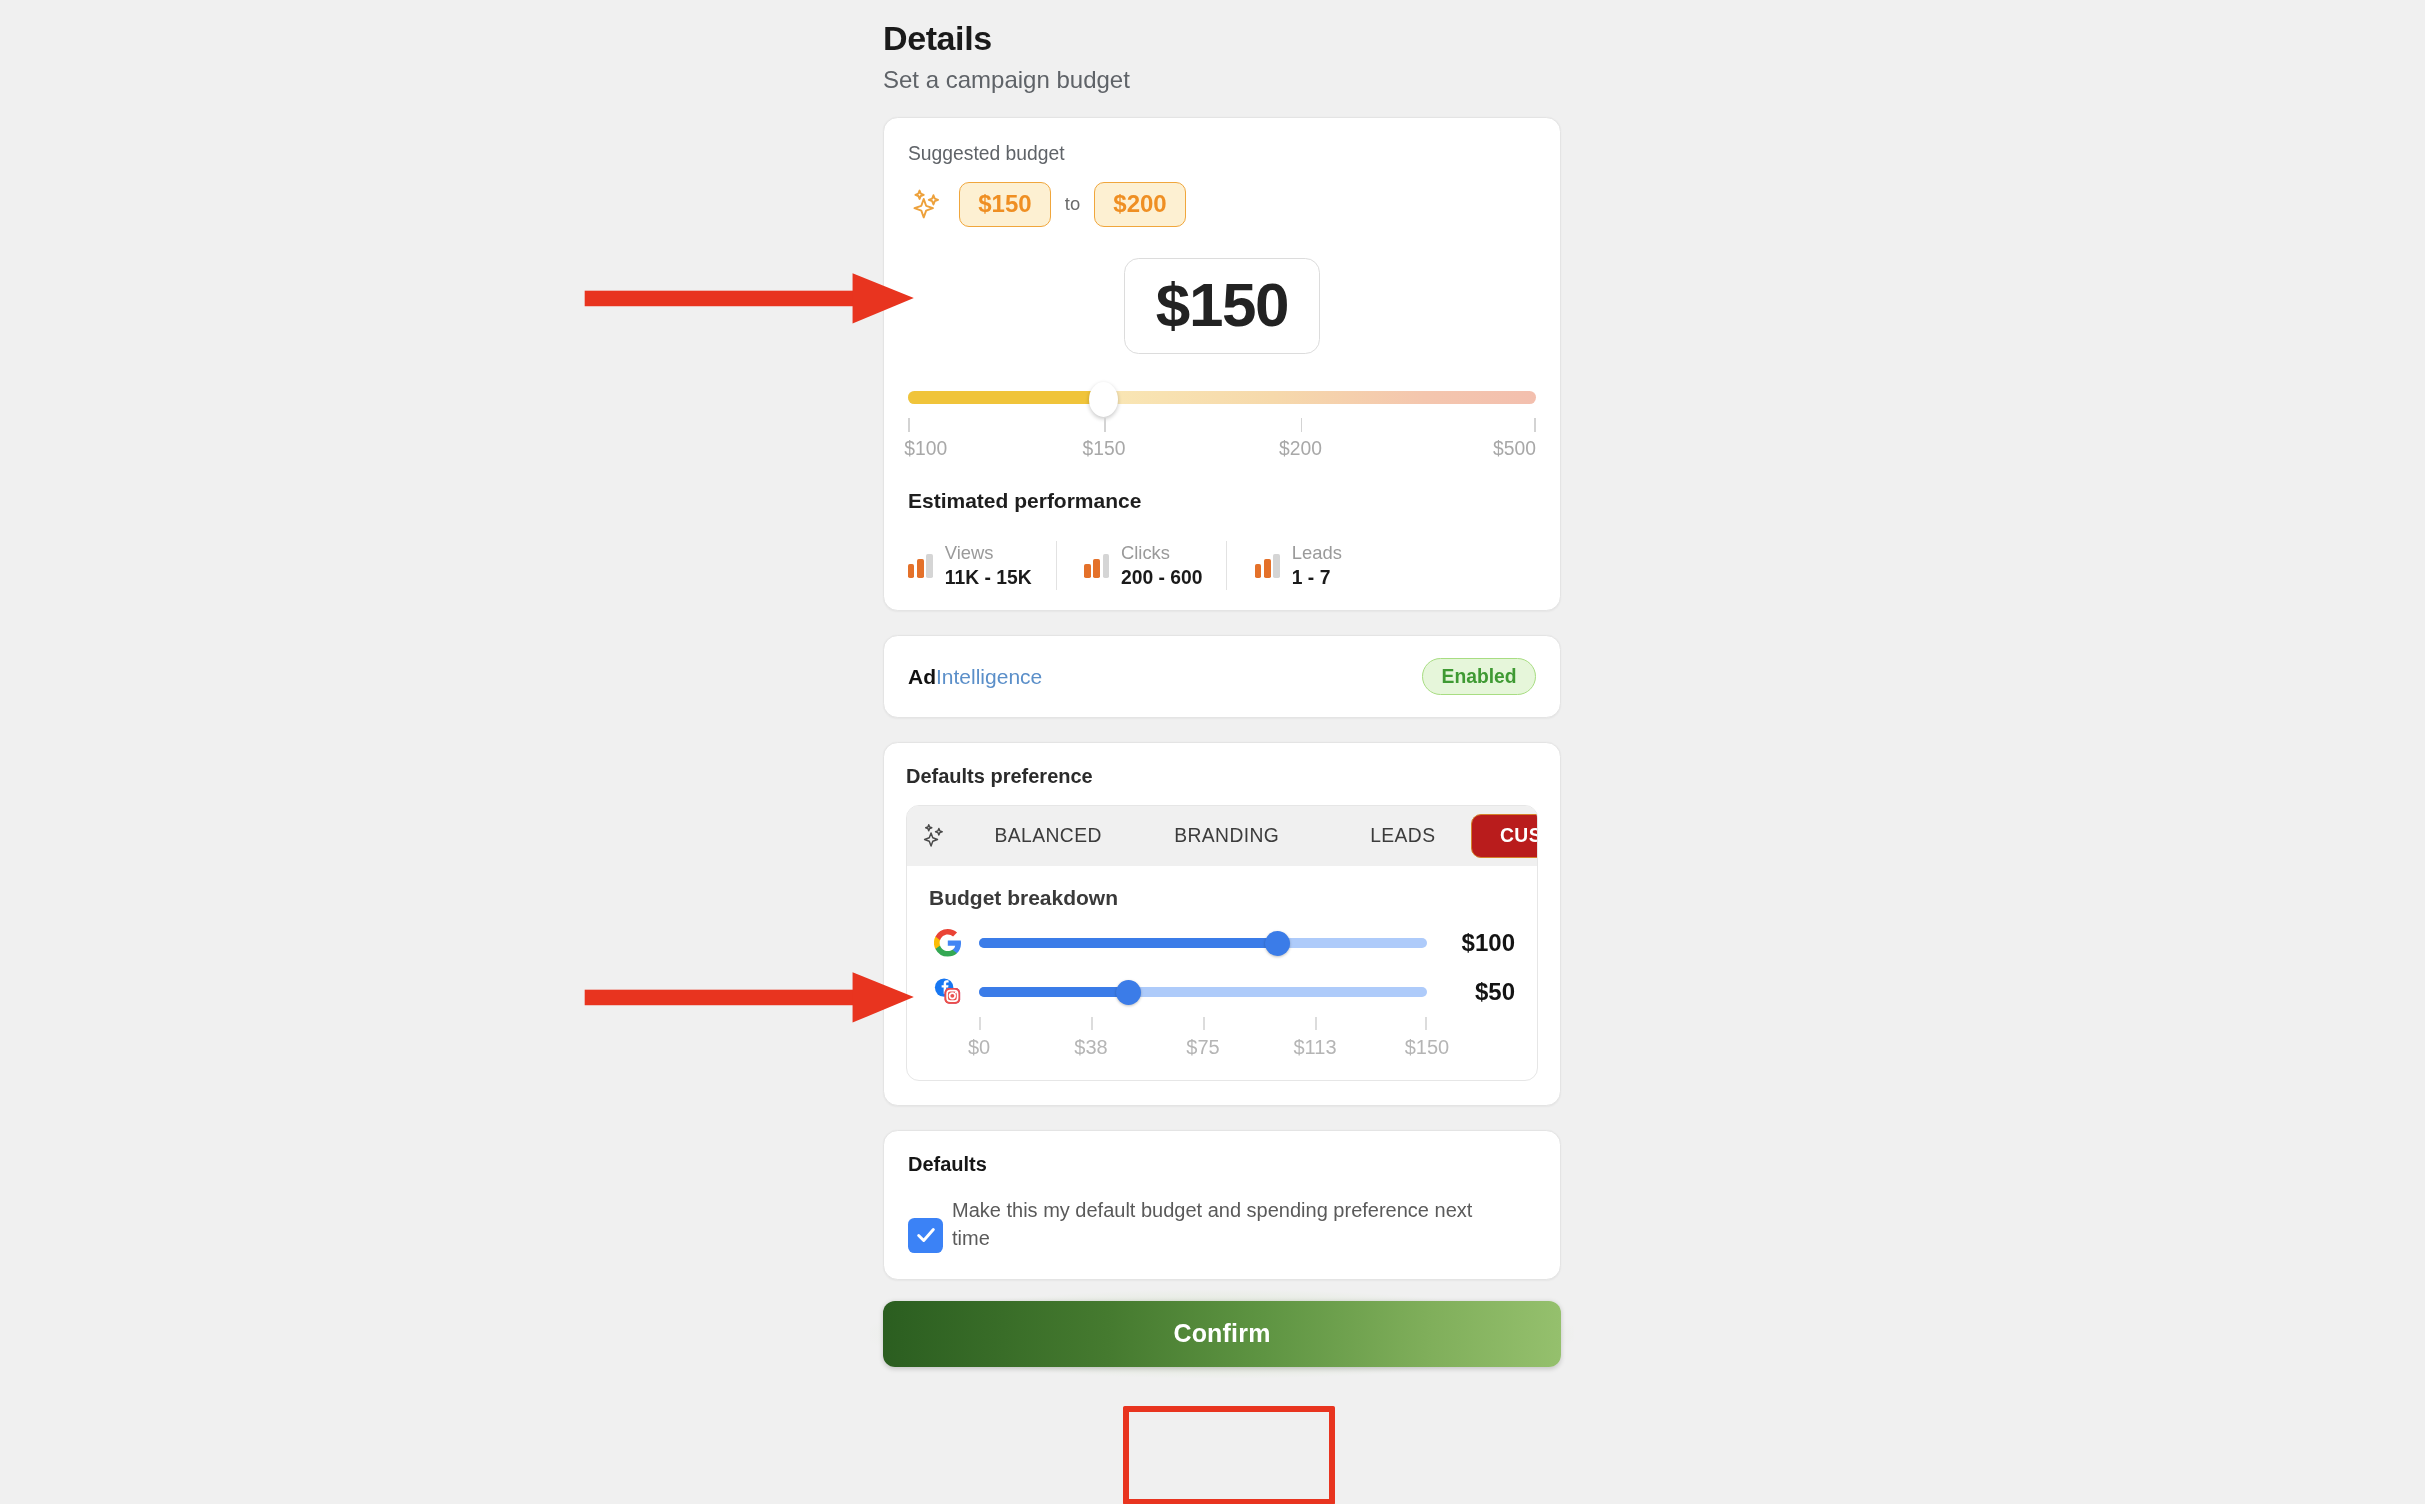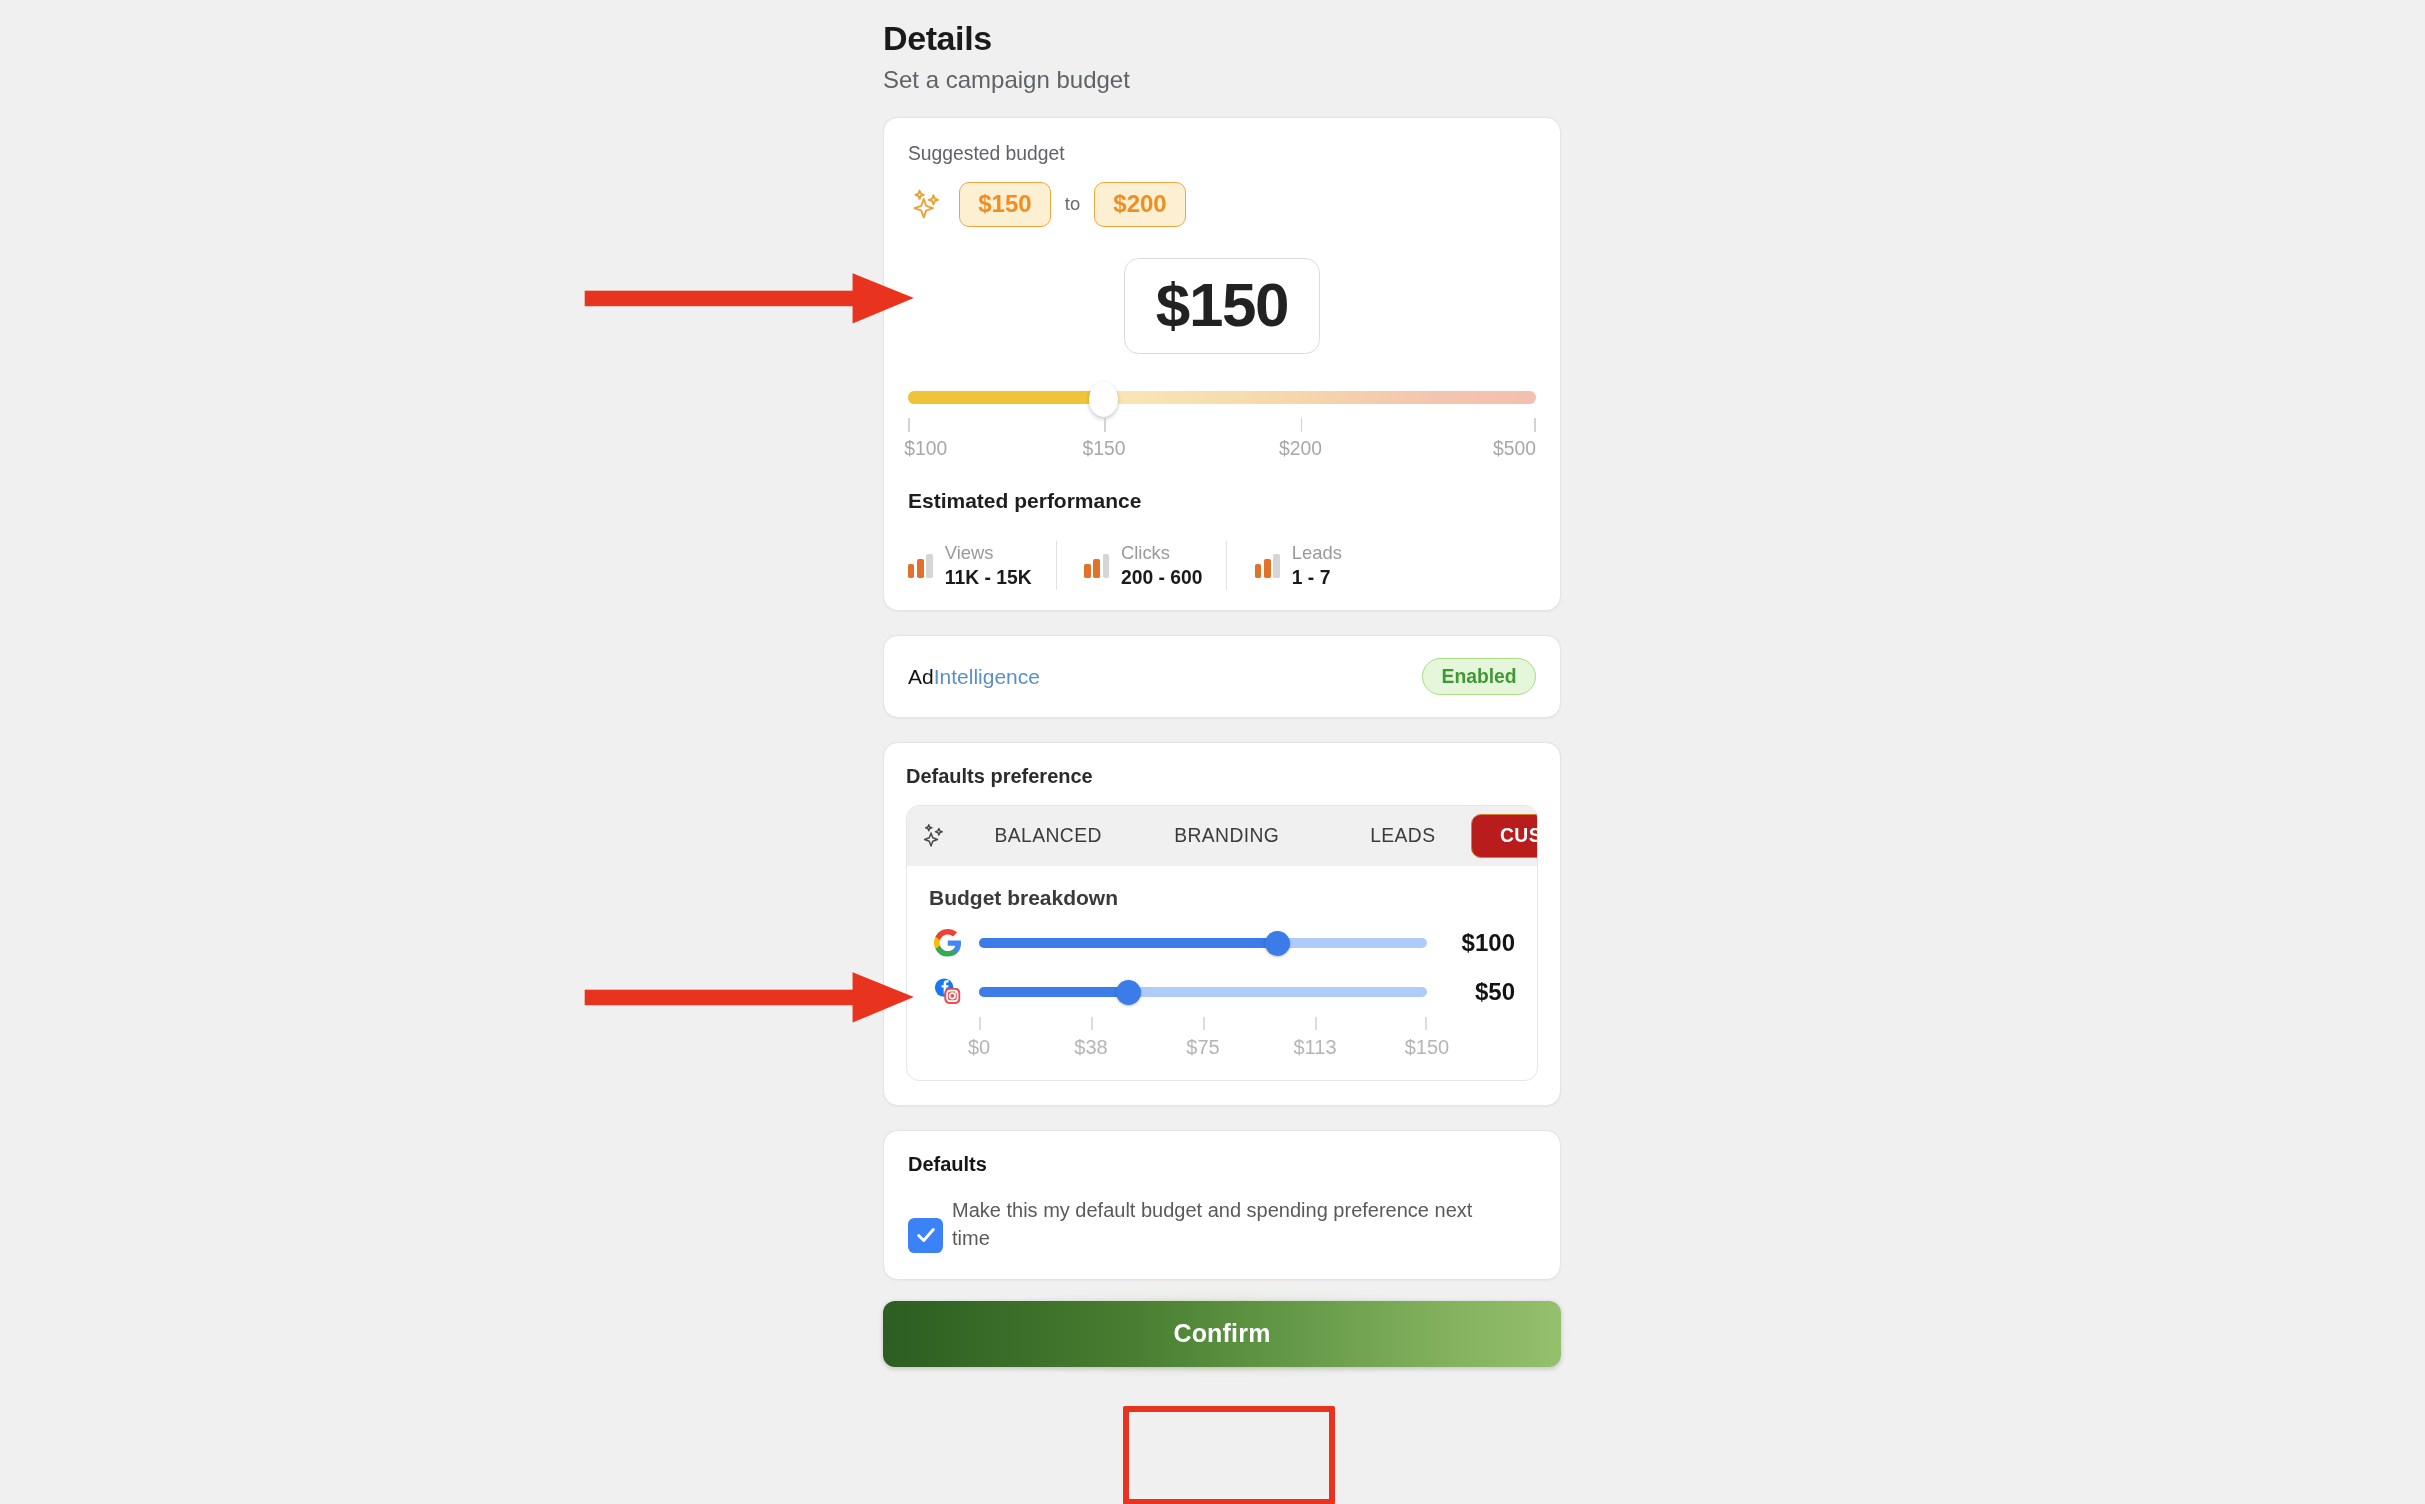--- a/index.html
+++ b/index.html
@@ -128,21 +128,21 @@
   .est-k { font-size: 18.4px; color: #9a9a9a; line-height: 1.3; }
   .est-v { font-size: 19.3px; font-weight: bold; color: #1a1a1a; line-height: 1.3; }
 
   
   .ai-card {
     margin-top: 24px;
     padding: 22px 24px;
     display: flex; align-items: center; justify-content: space-between;
   }
   .ai-name { font-size: 21px; }
-  .ai-name .a { font-weight: normal; color: #111111; }
+  .ai-name .a { font-weight: bold; color: #111111; }
   .ai-name .b { color: #5b8fc9; }
   .ai-badge {
     background: #e6f6da;
     border: 0.9px solid #a8dd82;
     border-radius: 918px;
     color: #3f9a33;
     font-size: 19.3px;
     font-weight: bold;
     padding: 6.4px 18.4px;
   }

